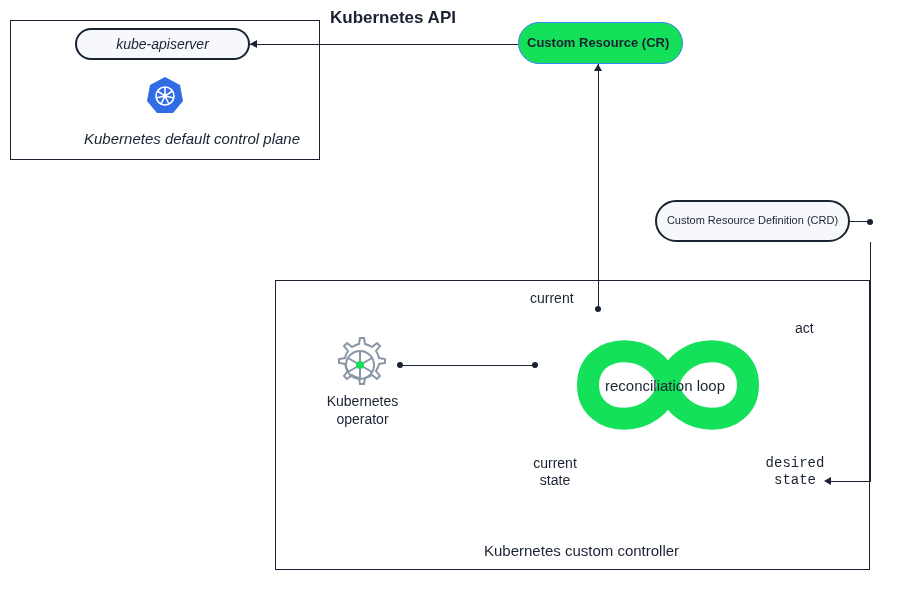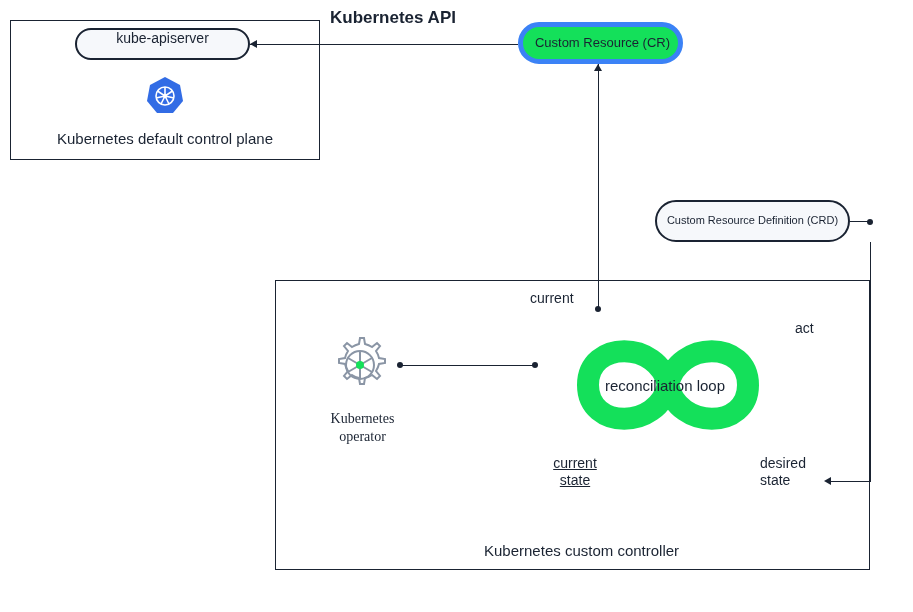--- a/index.html
+++ b/index.html
@@ -19,44 +19,46 @@
     width: 310px; height: 140px;
     border: 1px solid #1a2332;
     background: #fff;
   }
   .apiserver-pill {
     left: 75px; top: 28px;
     width: 175px; height: 32px;
     border: 2px solid #1a2332;
     border-radius: 18px;
     background: #f6f8fb;
-    display: flex; align-items: flex-start; justify-content: center;
+    display: flex; align-items: center; justify-content: center;
     font-size: 14px;
+    font-style: italic;
   }
   .k8s-logo {
     left: 145px; top: 75px;
     width: 40px; height: 40px;
   }
   .control-plane-label {
     left: 30px; top: 130px;
     font-size: 15px;
     width: 270px;
-    text-align: center;
+    text-align: right;
+    font-style: italic;
   }
 
   
   .cr-pill {
     left: 518px; top: 22px;
     width: 165px; height: 42px;
     background: #14e05a;
-    border: 5px solid #3b82f6;
+    border: 1px solid #3b82f6;
     border-radius: 22px;
-    display: flex; align-items: center; justify-content: flex-end;
-    text-align: center;
-    font-size: 13px; font-weight: 400;
+    display: flex; align-items: center; justify-content: flex-start;
+    text-align: center;
+    font-size: 13px; font-weight: 700;
     line-height: 1.2;
     padding: 2px 8px;
   }
 
   
   .api-label {
     left: 330px; top: 8px;
     font-size: 17px; font-weight: 600;
   }
 
@@ -85,43 +87,42 @@
     font-size: 15px;
     margin-left: 39px;
   }
 
   
   .operator-gear {
     left: 325px; top: 330px;
     width: 70px; height: 70px;
   }
   .operator-label {
-    left: 320px; top: 410px;
+    left: 320px; top: 392px;
     width: 85px;
     text-align: center;
     font-size: 14px;
     line-height: 1.3;
-    font-family: Liberation Serif, serif;
   }
 
   
   .infinity {
     left: 508px; top: 310px;
     width: 320px; height: 150px;
   }
   .loop-label {
     left: 570px; top: 377px;
     width: 190px;
     text-align: center;
     font-size: 15px;
   }
   .observe-label { left: 530px; top: 290px; font-size: 14px; }
   .act-label { left: 795px; top: 320px; font-size: 14px; }
-  .current-label { left: 540px; top: 455px; width: 70px; text-align: center; font-size: 14px; line-height: 1.2; text-decoration: underline; }
-  .desired-label { left: 760px; top: 455px; width: 70px; text-align: left; font-size: 14px; line-height: 1.2; }
+  .current-label { left: 520px; top: 455px; width: 70px; text-align: center; font-size: 14px; line-height: 1.2; }
+  .desired-label { left: 760px; top: 455px; width: 70px; text-align: center; font-size: 14px; line-height: 1.2; font-family: Liberation Mono, monospace; }
 
   
   .line { position: absolute; background: #1a2332; }
   .hline { height: 1px; }
   .vline { width: 1px; }
 
   
   .arrowhead {
     position: absolute;
     width: 0; height: 0;

